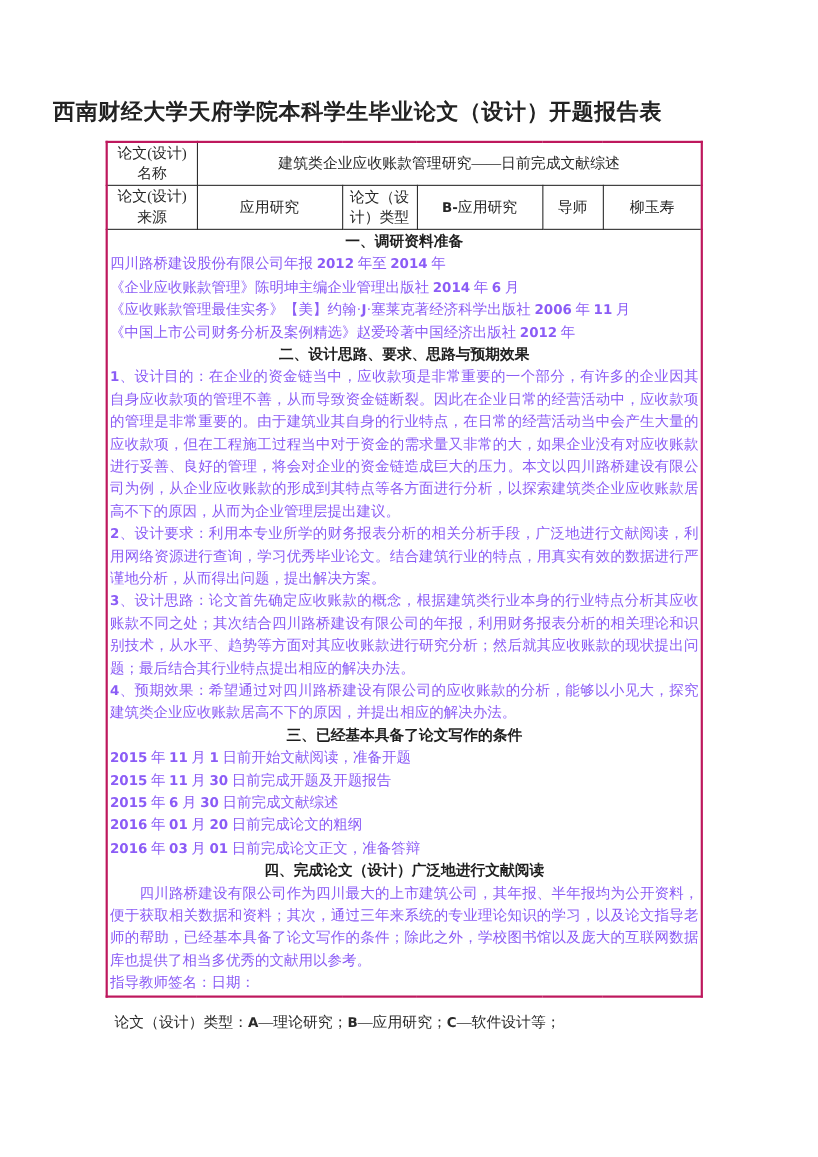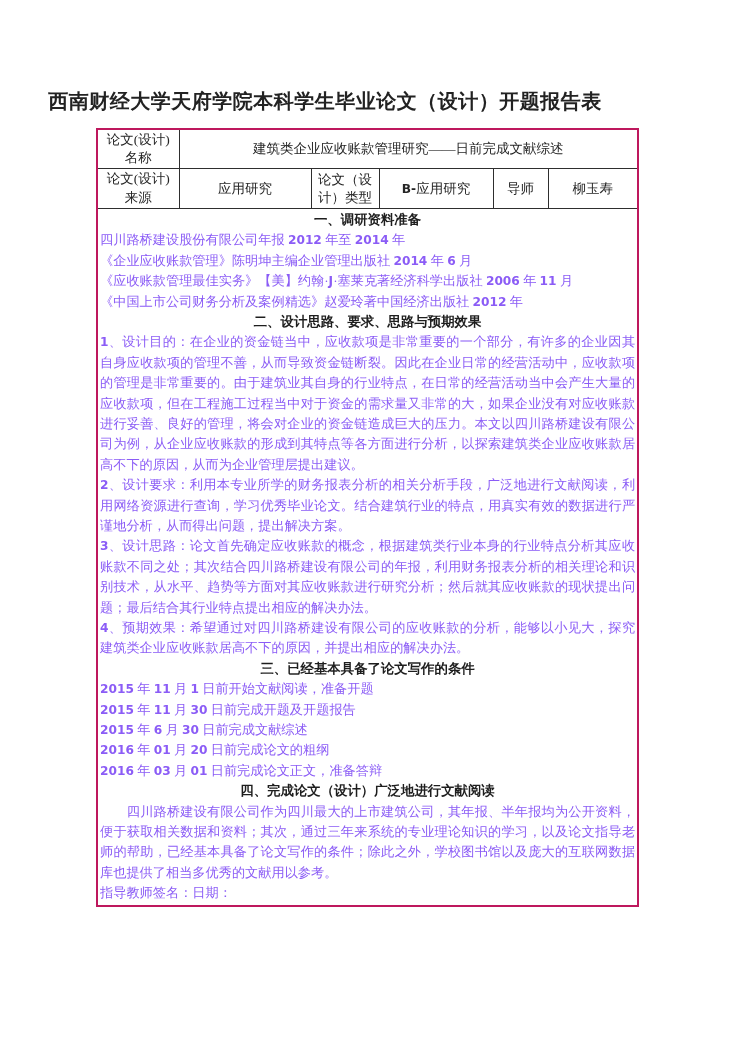--- a/index.html
+++ b/index.html
@@ -104,14 +104,15 @@
         <div>
           <div class="sec-heading">四、完成论文（设计）广泛地进行文献阅读</div>
           <div class="para">　　四川路桥建设有限公司作为四川最大的上市建筑公司，其年报、半年报均为公开资料，便于获取相关数据和资料；其次，通过三年来系统的专业理论知识的学习，以及论文指导老师的帮助，已经基本具备了论文写作的条件；除此之外，学校图书馆以及庞大的互联网数据库也提供了相当多优秀的文献用以参考。</div>
         </div>
         <div class="para">指导教师签名：日期：</div>
       </td>
     </tr>
   </tbody>
     </table>
 
+  <div class="footer-note">论文（设计）类型：<span class="latin">A</span>—理论研究；<span class="latin">B</span>—应用研究；<span class="latin">C</span>—软件设计等；</div>
 
 </div>
 
 </body></html>

